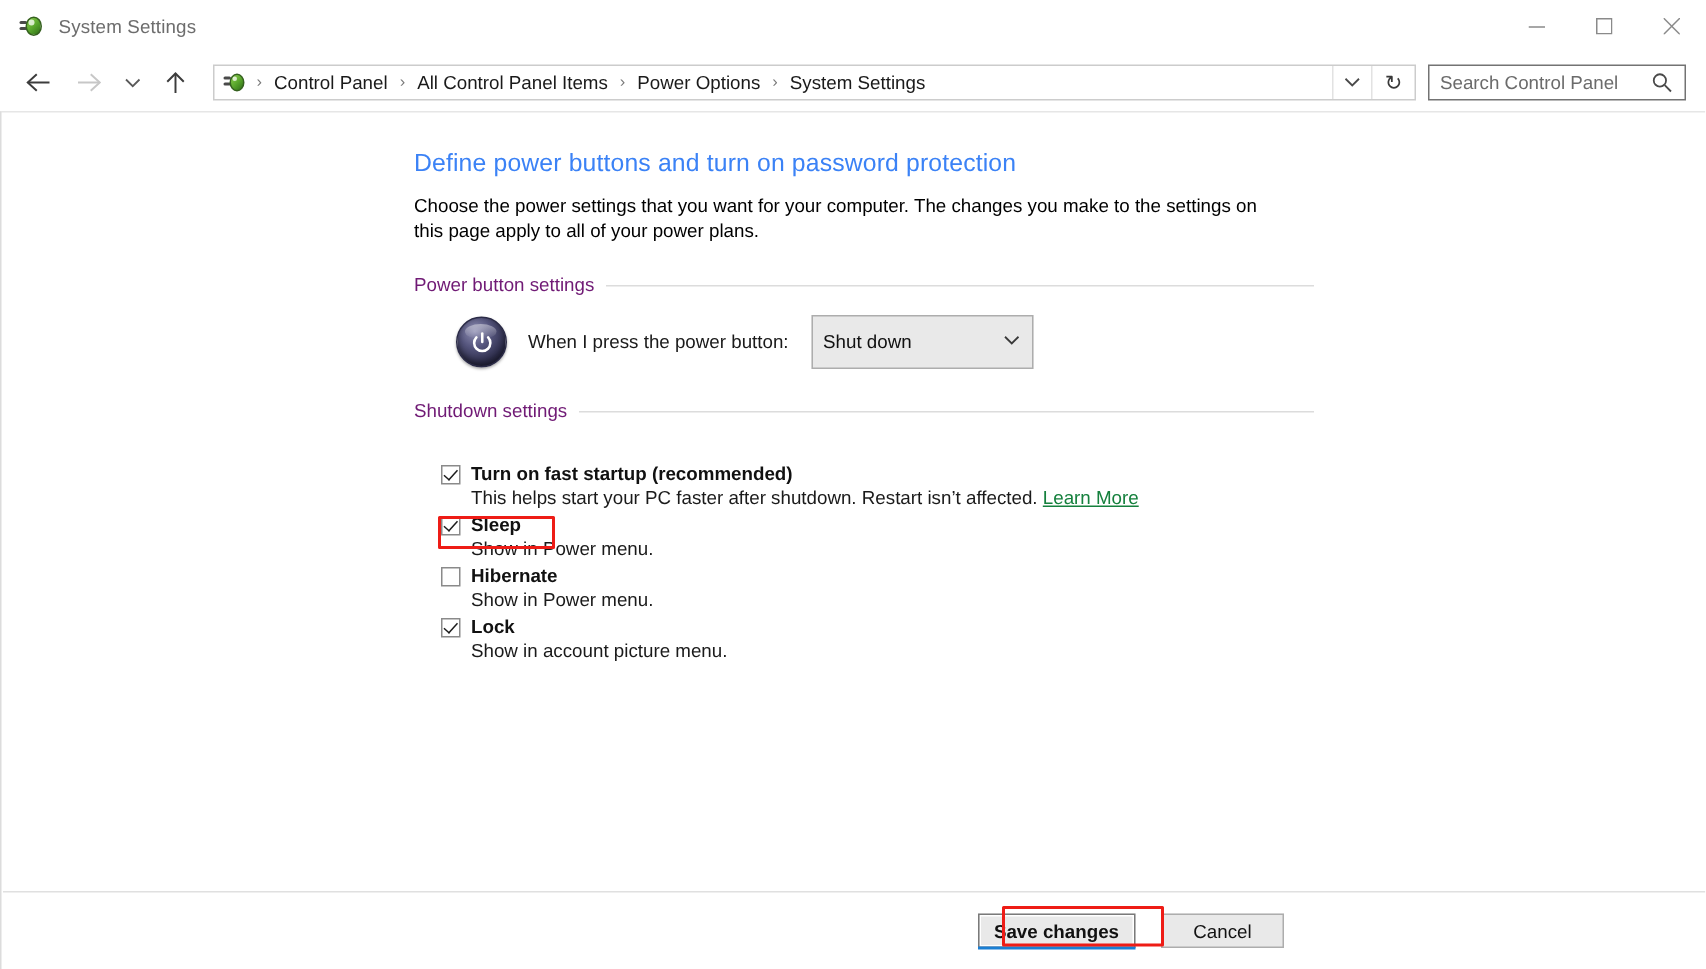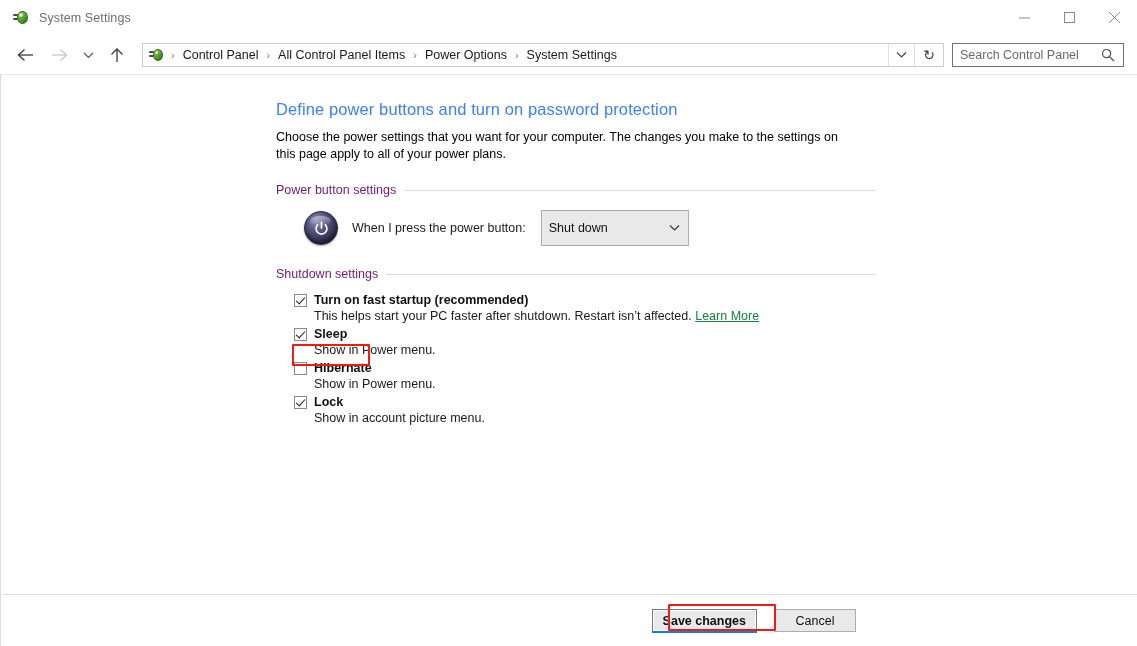--- a/index.html
+++ b/index.html
@@ -541,21 +541,21 @@
             </div>
           </div>
         </div>
       </div>
 
       <div class="group">
         <div class="group-head">
           <span>Shutdown settings</span>
           <span class="rule"></span>
         </div>
-        <div class="group-body" style="margin-top:12px;">
+        <div class="group-body" style="margin-top:28px;">
 
           <div class="cb-item">
             <div class="cb-row">
               <span class="cb checked"></span>
               <span class="cb-label">Turn on fast startup (recommended)</span>
             </div>
             <div class="cb-desc">
               <span>This helps start your PC faster after shutdown. Restart isn’t affected.</span>
               <a href="#">Learn More</a>
             </div>

